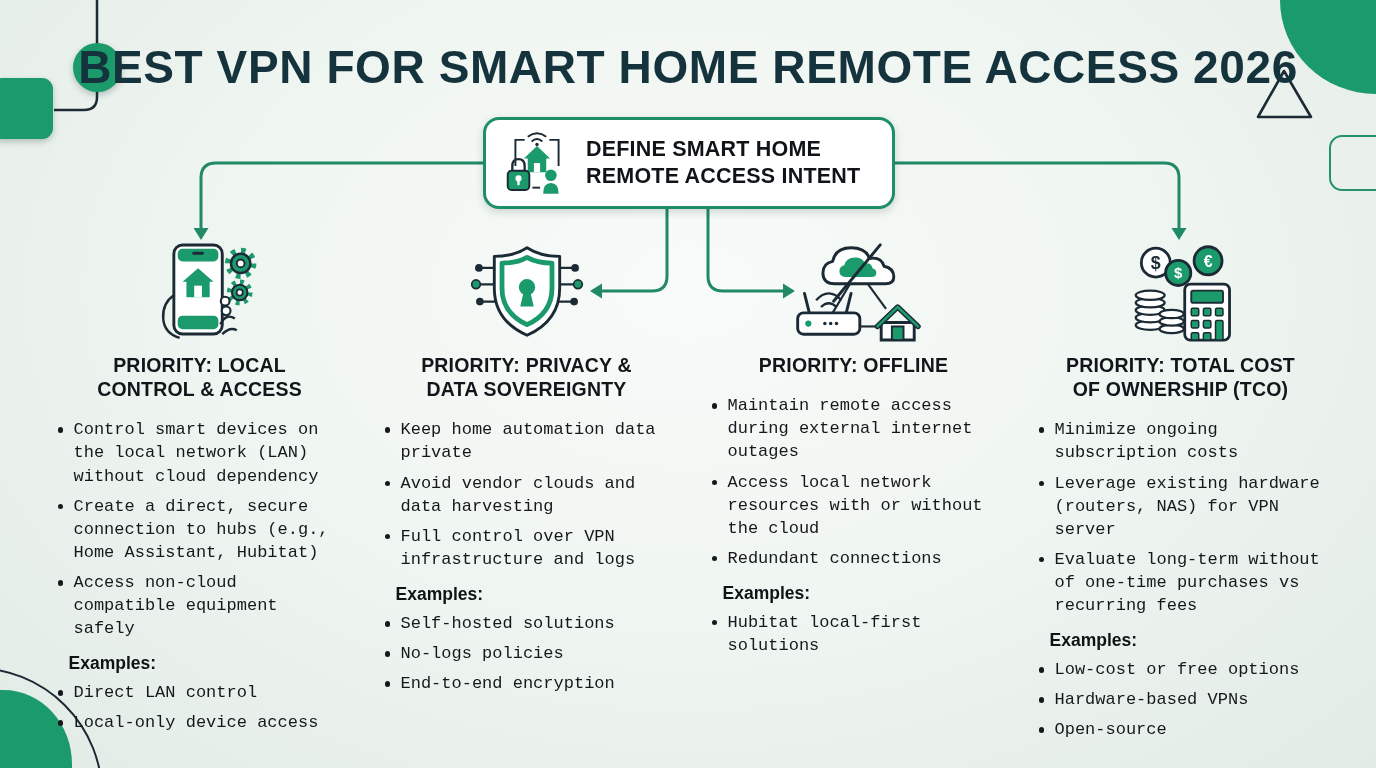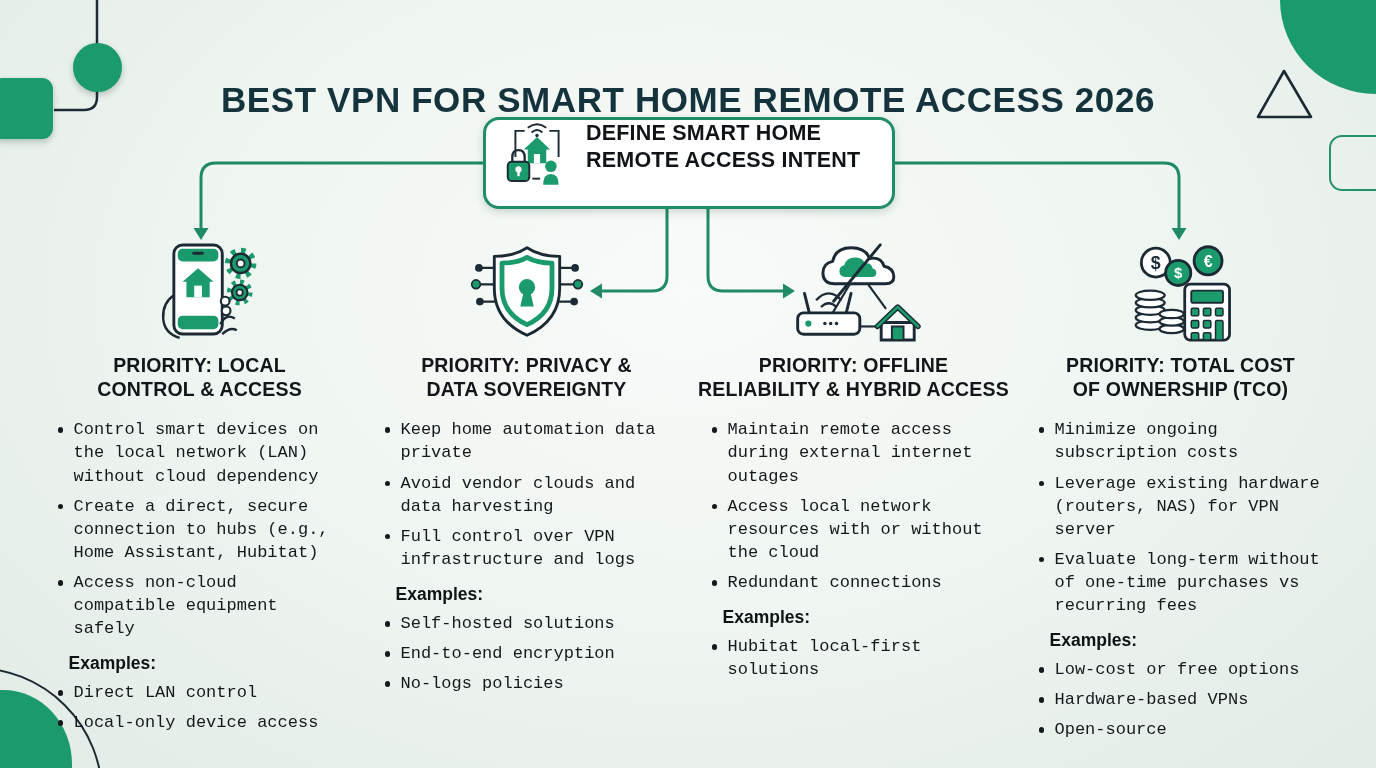--- a/index.html
+++ b/index.html
@@ -20,25 +20,25 @@
     border-bottom-left-radius:100%; z-index:0; }
   .deco-triangle{ position:absolute; left:1256px; top:69px; z-index:0; }
   .deco-rect-r{ position:absolute; left:1329px; top:135px; width:78px; height:56px;
     border:2.5px solid #27926a; border-radius:13px; z-index:0; }
   .deco-arc-bl{ position:absolute; left:-153px; top:667px; width:256px; height:256px;
     border:2.5px solid #1c2a35; border-radius:50%; z-index:0; }
   .deco-blob-bl{ position:absolute; bottom:0; left:0; width:72px; height:78px; background:#1b9a6c;
     border-top-right-radius:95%; z-index:0; }
   
   .page-title{ position:absolute; top:40px; left:0; width:100%; text-align:center;
-    font-size:35px; font-weight:700; letter-spacing:.6px; color:#15333c; z-index:2;margin-top:40px; }
+    font-size:46px; font-weight:700; letter-spacing:.6px; color:#15333c; z-index:2; }
   
   .center-box{ position:absolute; left:483px; top:117px; width:412px; height:92px; background:#fff;
     border:3px solid #1e8e66; border-radius:16px; box-shadow:0 3px 9px rgba(20,50,40,.18);
-    display:flex; align-items:flex-start; padding:0 14px; gap:12px; z-index:3; }
+    display:flex; align-items:center; padding:0 14px; gap:12px; z-index:3; }
   .center-box-label{ font-size:21.5px; font-weight:700; color:#101418; line-height:1.26; letter-spacing:.2px; }
   .center-box-label span{ display:block; }
   
   .connectors{ position:absolute; left:0; top:0; z-index:1; pointer-events:none; }
   
   .columns{ position:absolute; left:36px; top:236px; width:1308px; display:flex; z-index:2; }
   .col{ width:327px; display:flex; flex-direction:column; align-items:center; }
   .icon-wrap{ height:106px; display:flex; align-items:flex-end; justify-content:center; }
   .col h2{ margin-top:11px; font-size:19.5px; font-weight:700; line-height:1.24; color:#121519;
     text-align:center; letter-spacing:.2px; }
@@ -176,22 +176,22 @@
       </h2>
       <div class="col-content">
         <ul class="bullets">
           <li>Keep home automation data private</li>
           <li>Avoid vendor clouds and data harvesting</li>
           <li>Full control over VPN infrastructure and logs</li>
         </ul>
         <p class="ex-label">Examples:</p>
         <ul class="bullets">
           <li>Self-hosted solutions</li>
+          <li>No-logs policies</li>
           <li>End-to-end encryption</li>
-          <li>No-logs policies</li>
         </ul>
       </div>
     </section>
 
     <section class="col">
       <div class="icon-wrap">
         <svg width="136" height="101" viewBox="0 0 140 104">
           <path d="M66 44 L48 74 M84 44 L103 70" stroke="#1c2a35" stroke-width="2.2"></path>
           <path d="M50 44 Q38 44 38 33 Q38 23 48 21 Q51 7 67 7 Q82 7 86 18 Q98 16 101 26 Q111 28 111 37 Q111 44 102 44 Z" fill="#ffffff" stroke="#1c2a35" stroke-width="3" stroke-linejoin="round"></path>
           <path d="M61 37 Q55 37 55 31 Q55 26 60 25 Q62 17 71 17 Q79 17 81 23 Q88 22 89 28 Q93 29 93 33 Q93 37 88 37 Z" fill="#1b9a6c"></path>
@@ -205,21 +205,20 @@
           <circle cx="52" cy="85" r="1.8" fill="#1c2a35"></circle>
           <path d="M76 88 H98" stroke="#1c2a35" stroke-width="2.2"></path>
           <path d="M98 84 H132 V102 H98 Z" fill="#ffffff" stroke="#1c2a35" stroke-width="3"></path>
           <path d="M94 88 L115 68 L136 88" fill="none" stroke="#1c2a35" stroke-width="5.5" stroke-linejoin="round" stroke-linecap="round"></path>
           <path d="M94 88 L115 68 L136 88" fill="none" stroke="#1b9a6c" stroke-width="2.6" stroke-linejoin="round" stroke-linecap="round"></path>
           <rect x="109" y="88" width="12" height="14" fill="#1b9a6c" stroke="#1c2a35" stroke-width="2"></rect>
         </svg>
       </div>
       <h2>
         <span>PRIORITY: OFFLINE</span>
-        <span>RELIABILITY &amp; HYBRID ACCESS</span>
       </h2>
       <div class="col-content">
         <ul class="bullets">
           <li>Maintain remote access during external internet outages</li>
           <li>Access local network resources with or without the cloud</li>
           <li>Redundant connections</li>
         </ul>
         <p class="ex-label">Examples:</p>
         <ul class="bullets">
           <li>Hubitat local-first solutions</li>

